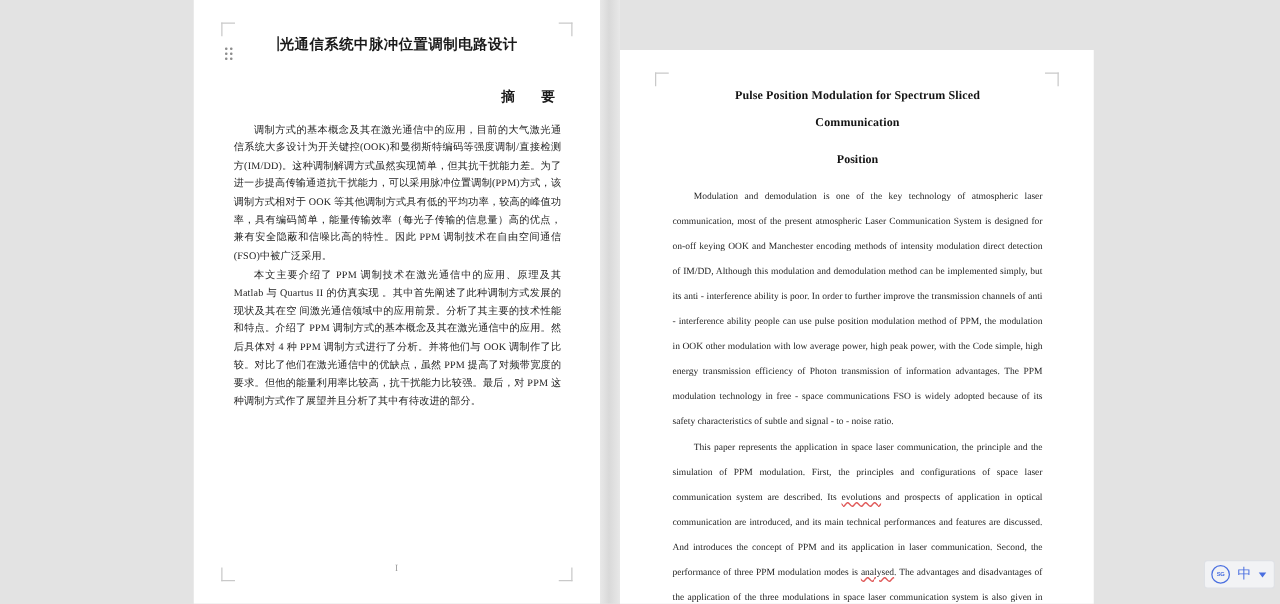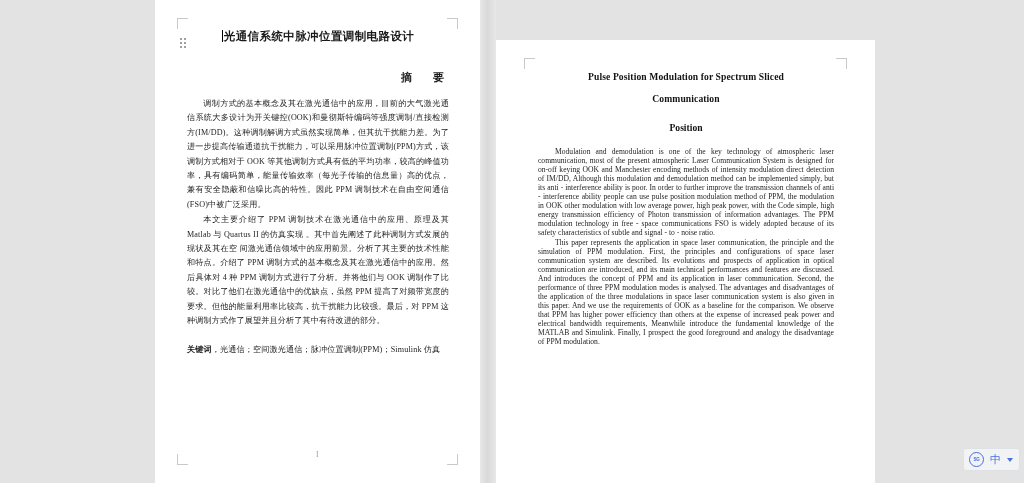--- a/index.html
+++ b/index.html
@@ -147,41 +147,42 @@
   .en-title .line2 { display: block; }
   .en-heading {
     font-size: 9.6px;
     font-weight: bold;
     text-align: center;
     color: #141414;
     margin: 12px 0 14px 0;
   }
   .en-para {
     font-size: 7.6px;
-    line-height: 9px;
+    line-height: 20px;
     color: #1d1d1d;
     text-align: justify;
     text-indent: 17px;
     margin: 0 0 1px 0;
   }
   .en-keywords {
     font-size: 7.6px;
     line-height: 13.6px;
     color: #1d1d1d;
     margin: 18px 0 0 0;
   }
   .en-keywords .kw-label { font-weight: bold; }
   .en-keywords .kw-line2 {
     display: block;
     text-align: center;
     padding-right: 26px;
   }
 
   
   .sp {
+    text-decoration: underline;
     text-decoration-style: wavy;
     text-decoration-color: #e05a5a;
     text-decoration-thickness: 0.6px;
     text-underline-offset: 1px;
   }
 
   
   .page-number {
     position: absolute;
     bottom: 24px;
@@ -268,21 +269,20 @@
     <div class="corner br" style="right:22px; bottom:18px;"></div>
 
     <div class="content">
       <h1 class="cn-title"><span class="caret"></span><span>光通信系统中脉冲位置调制电路设计</span></h1>
 
       <h2 class="cn-heading">摘　要</h2>
 
       <p class="cn-para">调制方式的基本概念及其在激光通信中的应用，目前的大气激光通信系统大多设计为开关键控(OOK)和曼彻斯特编码等强度调制/直接检测方(IM/DD)。这种调制解调方式虽然实现简单，但其抗干扰能力差。为了进一步提高传输通道抗干扰能力，可以采用脉冲位置调制(PPM)方式，该调制方式相对于 OOK 等其他调制方式具有低的平均功率，较高的峰值功率，具有编码简单，能量传输效率（每光子传输的信息量）高的优点，兼有安全隐蔽和信噪比高的特性。因此 PPM 调制技术在自由空间通信(FSO)中被广泛采用。</p>
       <p class="cn-para">本文主要介绍了 PPM 调制技术在激光通信中的应用、原理及其 Matlab 与 Quartus II 的仿真实现 。其中首先阐述了此种调制方式发展的现状及其在空 间激光通信领域中的应用前景。分析了其主要的技术性能和特点。介绍了 PPM 调制方式的基本概念及其在激光通信中的应用。然后具体对 4 种 PPM 调制方式进行了分析。并将他们与 OOK 调制作了比较。对比了他们在激光通信中的优缺点，虽然 PPM 提高了对频带宽度的要求。但他的能量利用率比较高，抗干扰能力比较强。最后，对 PPM 这种调制方式作了展望并且分析了其中有待改进的部分。</p>
 
-      <p class="cn-keywords"><span class="kw-label">关键词</span><span>，</span><span>光通信；空间激光通信；脉冲位置调制(PPM)；<span class="sp">Simulink</span> 仿真</span></p>
     </div>
 
     <div class="page-number">I</div>
   </div>
 
   <div class="page" id="page-right">
     <div class="corner tl" style="left:28px;  top:18px;"></div>
     <div class="corner tr" style="right:28px; top:18px;"></div>
     <div class="corner bl" style="left:28px;  bottom:18px;"></div>
     <div class="corner br" style="right:28px; bottom:18px;"></div>

